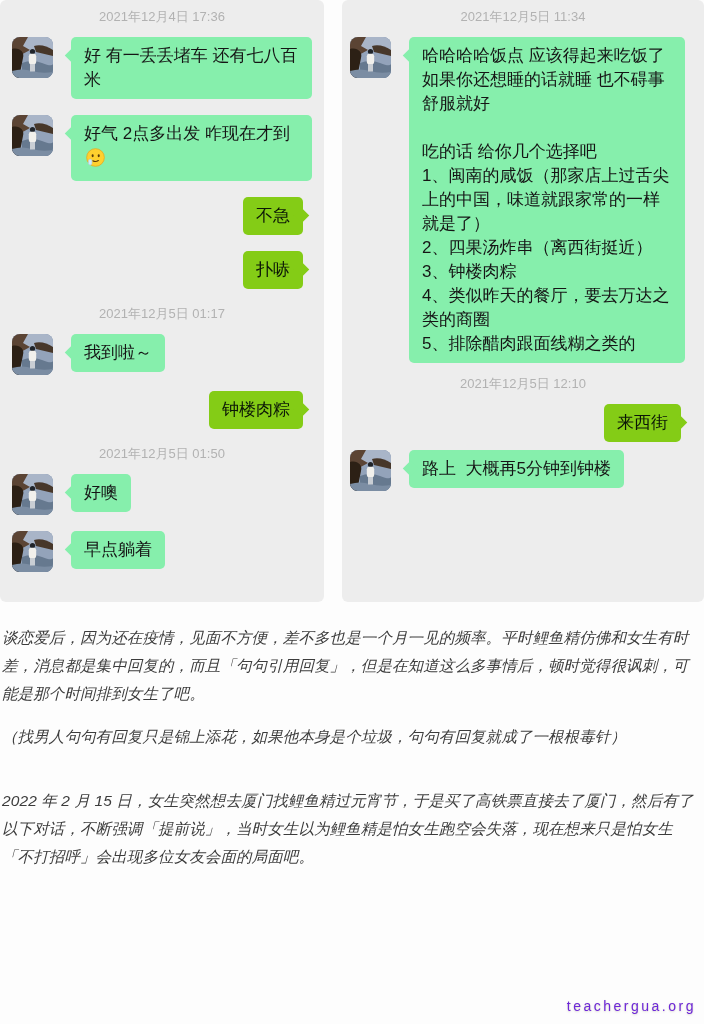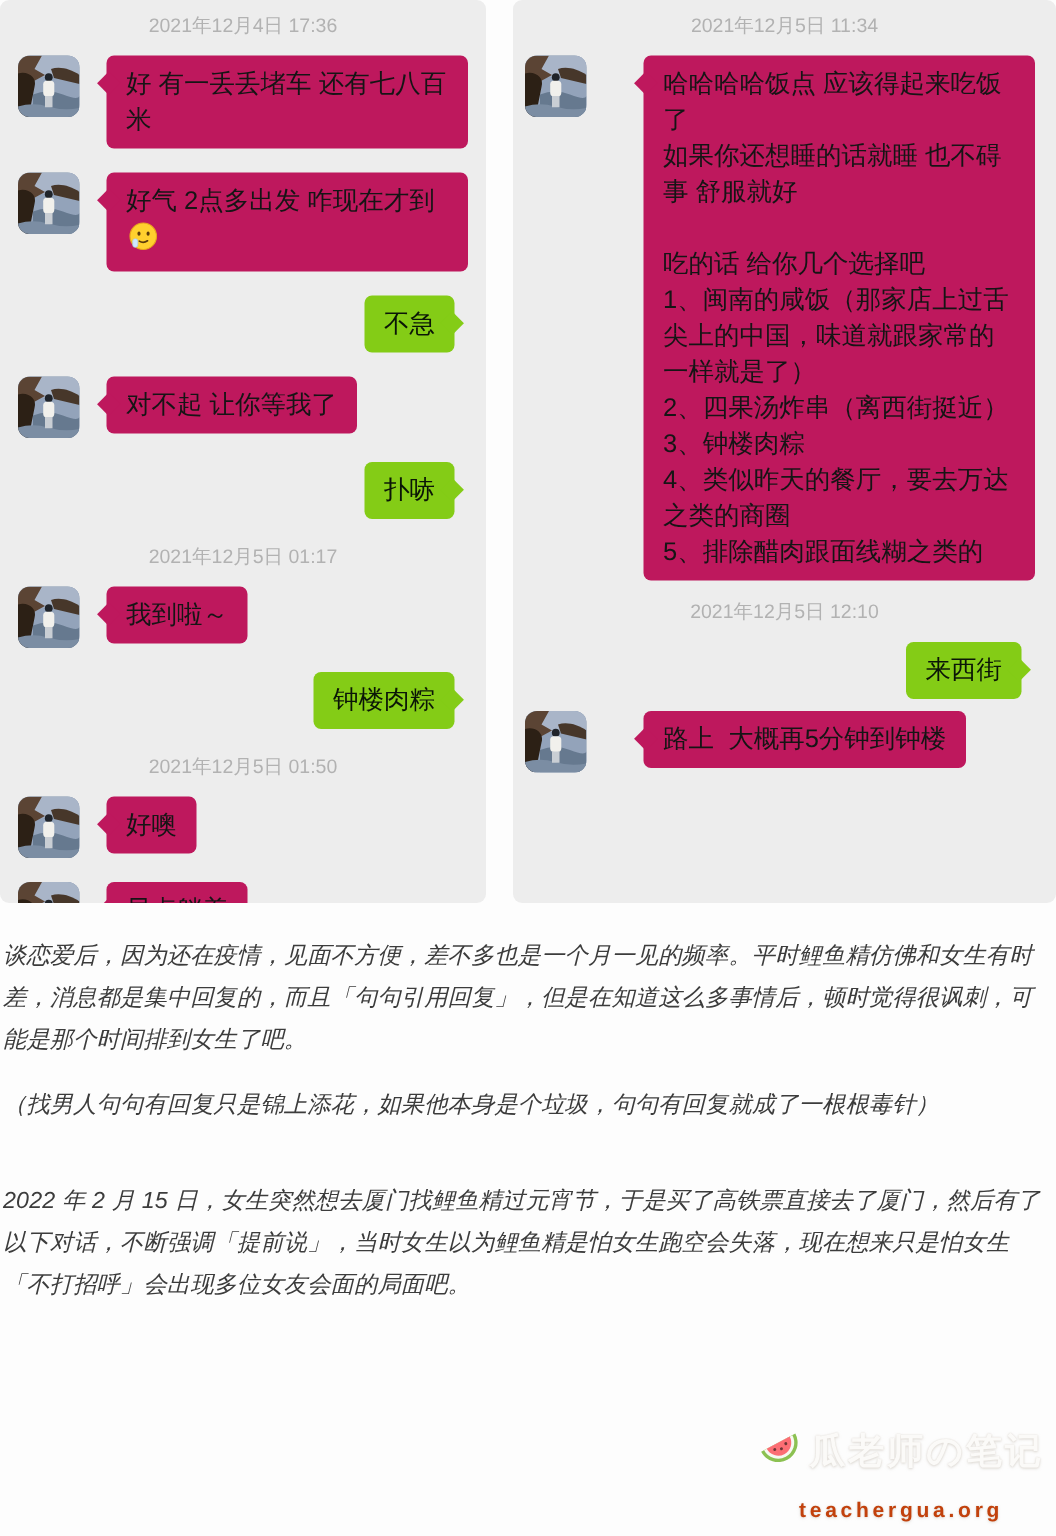--- a/index.html
+++ b/index.html
@@ -27,36 +27,36 @@
   .ts {
     text-align:center;
     color:#b2b2b2;
     font-size:13px;
     line-height:17px;
     margin:12px 0 12px;
   }
   .ts:first-child { margin-top:0; }
 
   .row { display:flex; align-items:flex-start; padding:0 12px; margin-bottom:16px; }
-  .chat-right .row { margin-bottom:8px; padding:0 14px 0 8px;gap:20px; }
+  .chat-right .row { margin-bottom:8px; padding:0 14px 0 8px; }
   .row.out { justify-content:flex-end; }
 
   .avatar {
     width:41px; height:41px;
     border-radius:8px;
     overflow:hidden;
     flex:none;
     margin-right:12px;
     background:#8d9db5;
   }
   .avatar svg { display:block; }
 
   .bubble {
     position:relative;
-    background:#be185d;
+    background:#86efac;
     border-radius:5px;
     padding:7px 13px;
     font-size:17px;
     line-height:24px;
     color:#151515;
     max-width:250px;
     white-space:pre-wrap;
     word-break:break-all;
     margin-top:0;
   }
@@ -98,22 +98,22 @@
   .wm-title {
     font-size:24px;
     font-weight:bold;
     color:#fbfaf8;
     text-shadow:0 0 1px #e3ded8, 0 1px 2px rgba(190,182,172,0.55);
     letter-spacing:2px;
   }
   .wm-url {
     margin-top:14px;
     font-size:14px;
-    font-weight:bold;
-    color:#c2410c;
+    font-weight:normal;
+    color:#6d28d9;
     text-shadow:0 0 1px #e6e1da, 0 1px 2px rgba(195,188,178,0.5);
     letter-spacing:2.5px;
   }
 </style>
 </head>
 <body>
 
 <div class="page">
 
   <div class="chats">
@@ -155,37 +155,20 @@
                 <circle cx="10" cy="10" r="9.3" fill="#ffd02e" stroke="#e8a61c" stroke-width="0.8"></circle>
                 <ellipse cx="7" cy="8.2" rx="1.1" ry="1.5" fill="#5b3b0a"></ellipse>
                 <ellipse cx="13.4" cy="8.2" rx="1.1" ry="1.5" fill="#5b3b0a"></ellipse>
                 <path d="M7.2,13.4 Q10,15.2 13,13.2" stroke="#5b3b0a" stroke-width="1.2" fill="none" stroke-linecap="round"></path>
                 <rect x="2.6" y="11.8" width="3.6" height="6" rx="1.7" fill="#cfe8ff" stroke="#a9c9e6" stroke-width="0.5"></rect>
               </svg></span></div>
         </div>
         <div class="row out">
           <div class="bubble">不急</div>
         </div>
-        <div class="row in">
-          <span class="avatar">
-            <svg width="41" height="41" viewBox="0 0 41 41">
-              <rect width="41" height="41" fill="#93a3ba"></rect>
-              <rect width="41" height="14" fill="#a9b5c8"></rect>
-              <path d="M0,0 L16,0 L11,9 L18,13 L7,19 L0,24 Z" fill="#5b4434"></path>
-              <path d="M0,12 C7,10 13,15 11,21 L7,41 L0,41 Z" fill="#2c2015"></path>
-              <path d="M22,9 C28,7 35,9 41,13 L41,19 L24,15 Z" fill="#47372a"></path>
-              <path d="M10,26 Q20,22 30,26 T41,27 L41,41 L10,41 Z" fill="#66798f"></path>
-              <path d="M0,34 Q10,31 20,34 T41,35 L41,41 L0,41 Z" fill="#7b8da3"></path>
-              <circle cx="20.5" cy="14.5" r="2.6" fill="#20242a"></circle>
-              <rect x="16.8" y="16.8" width="7.4" height="10.5" rx="2.4" fill="#f1f0ec"></rect>
-              <rect x="18" y="27" width="5" height="7.5" fill="#c9ced4"></rect>
-            </svg>
-          </span>
-          <div class="bubble">对不起 让你等我了</div>
-        </div>
         <div class="row out">
           <div class="bubble">扑哧</div>
         </div>
         <div class="ts">2021年12月5日 01:17</div>
         <div class="row in">
           <span class="avatar">
             <svg width="41" height="41" viewBox="0 0 41 41">
               <rect width="41" height="41" fill="#93a3ba"></rect>
               <rect width="41" height="14" fill="#a9b5c8"></rect>
               <path d="M0,0 L16,0 L11,9 L18,13 L7,19 L0,24 Z" fill="#5b4434"></path>
@@ -290,31 +273,16 @@
       </section>
   </div>
 
   <div class="article">
     <p>谈恋爱后，因为还在疫情，见面不方便，差不多也是一个月一见的频率。平时鲤鱼精仿佛和女生有时差，消息都是集中回复的，而且「句句引用回复」，但是在知道这么多事情后，顿时觉得很讽刺，可能是那个时间排到女生了吧。</p>
     <p>（找男人句句有回复只是锦上添花，如果他本身是个垃圾，句句有回复就成了一根根毒针）</p>
     <p class="p3">2022 年 2 月 15 日，女生突然想去厦门找鲤鱼精过元宵节，于是买了高铁票直接去了厦门，然后有了以下对话，不断强调「提前说」，当时女生以为鲤鱼精是怕女生跑空会失落，现在想来只是怕女生「不打招呼」会出现多位女友会面的局面吧。</p>
   </div>
 
   <div class="watermark">
-    <div class="wm-row">
-      <span class="wm-icon">
-        <svg width="30" height="30" viewBox="0 0 36 36">
-          <g transform="rotate(-28 18 18)">
-            <path d="M2.5,15 A15.5,15.5 0 0 0 33.5,15 Z" fill="#8cc152"></path>
-            <path d="M5.2,15 A12.8,12.8 0 0 0 30.8,15 Z" fill="#f7f9f2"></path>
-            <path d="M7.6,15 A10.4,10.4 0 0 0 28.4,15 Z" fill="#fc6e74"></path>
-            <circle cx="13" cy="18.5" r="1.2" fill="#6d3535"></circle>
-            <circle cx="18" cy="20.5" r="1.2" fill="#6d3535"></circle>
-            <circle cx="23" cy="18.5" r="1.2" fill="#6d3535"></circle>
-          </g>
-        </svg>
-      </span>
-      <span class="wm-title">瓜老师の笔记</span>
-    </div>
     <div class="wm-url">teachergua.org</div>
   </div>
 
 </div>
 
 </body></html>

